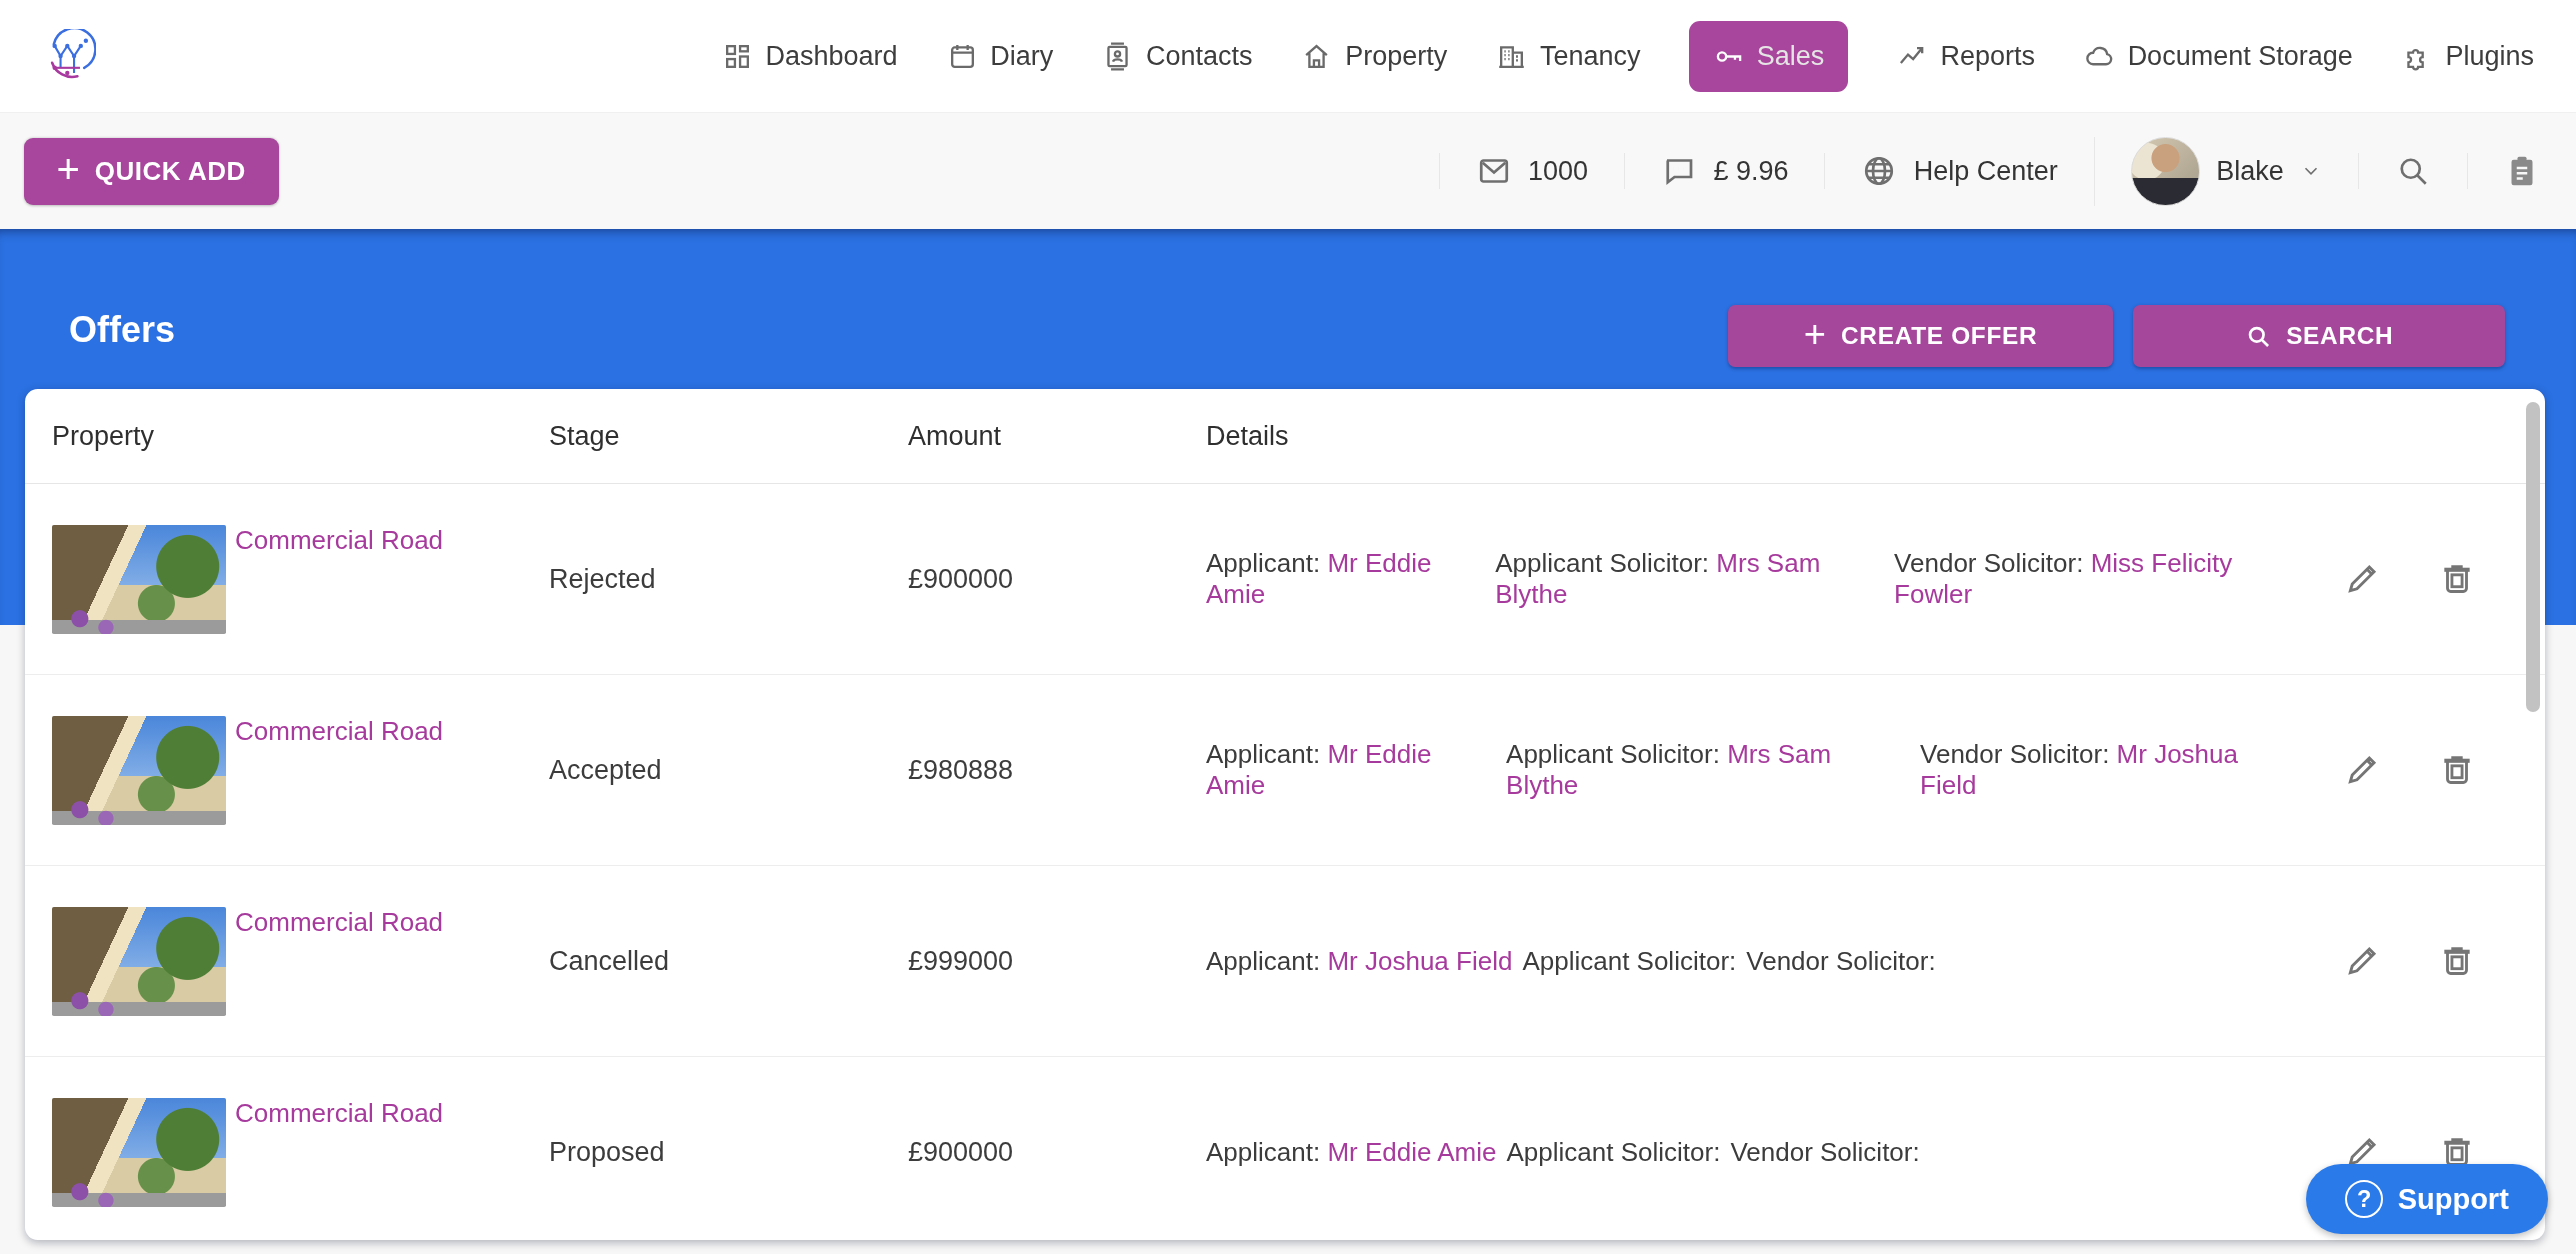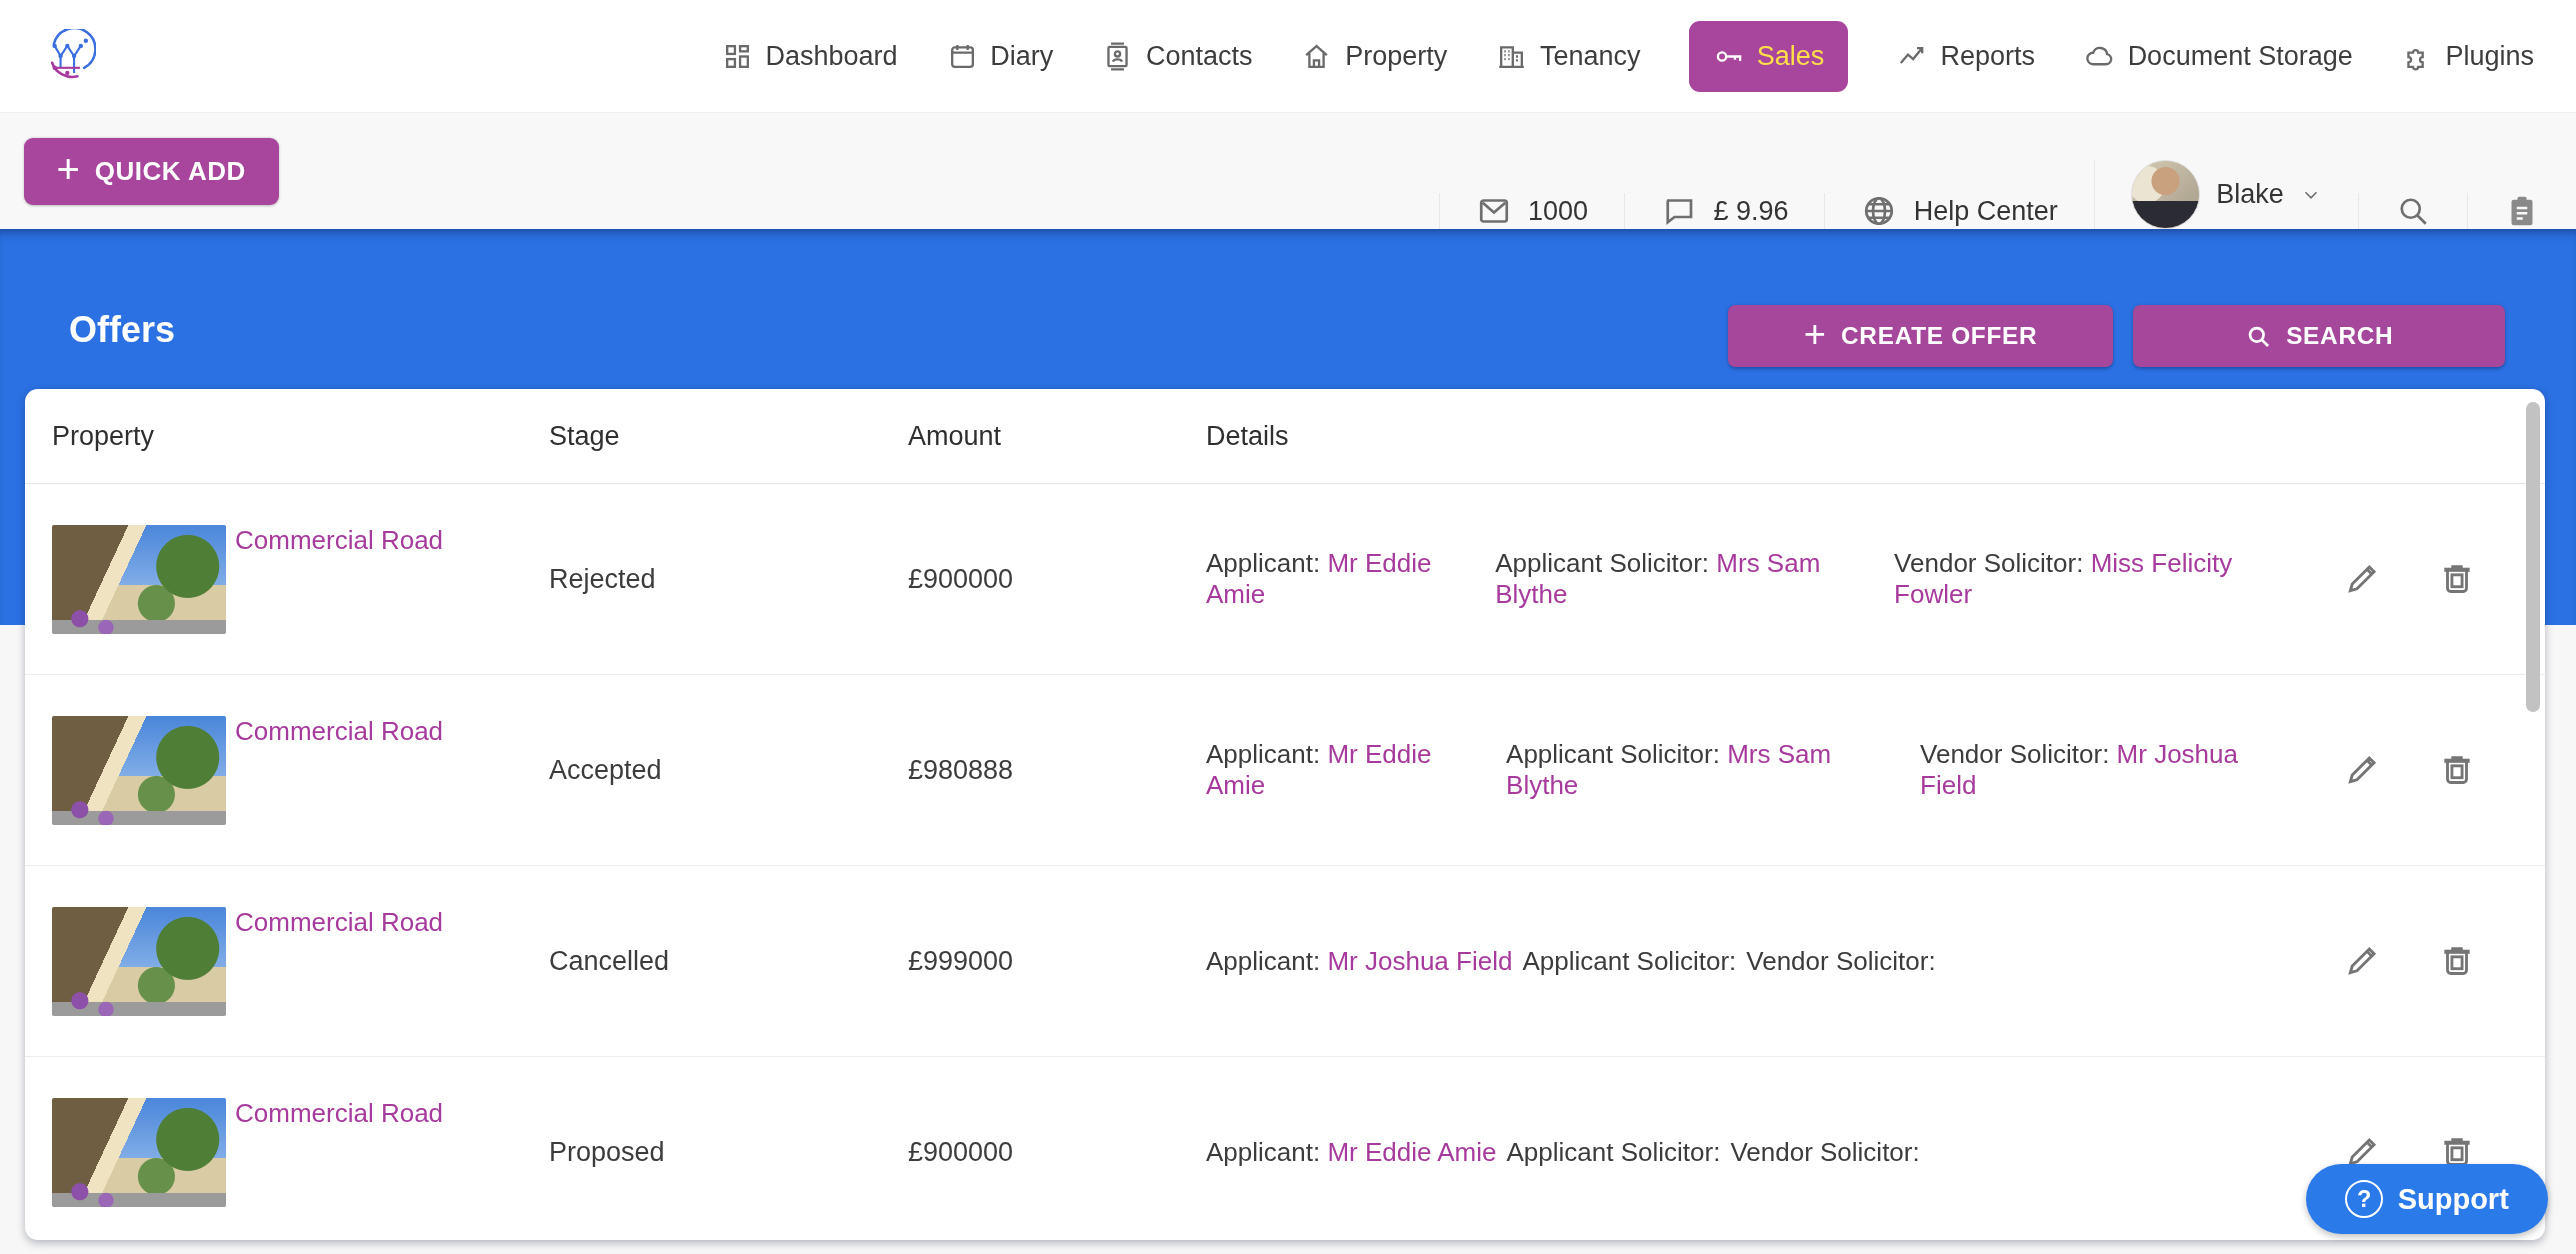--- a/index.html
+++ b/index.html
@@ -7,32 +7,32 @@
   body { font-family:"Liberation Sans", sans-serif; background:#f7f7f7; position:relative; }
 
   
   .topnav{ height:113px; background:#ffffff; display:flex; align-items:center;
            padding:0 42px; border-bottom:0.9px solid #f0f0f0; position:relative; z-index:5;}
   .brand{ width:54px; height:54px; }
   .navitems{ margin-left:auto; display:flex; align-items:center; gap:49px; }
   .navitem{ display:flex; align-items:center; gap:12.7px; font-size:27px; color:#3d3d3d;
             cursor:pointer; white-space:nowrap; }
   .navitem svg{ width:31px; height:31px; stroke:#6a6a6a; fill:none; stroke-width:1.8; }
-  .navitem.active{ background:#a8459c; color:#fde047; border-radius:11px;
+  .navitem.active{ background:#a8459c; color:#e5e5e5; border-radius:11px;
                    padding:20px 23.5px;align-items:center; }
   .navitem.active svg{ stroke:#ffffff; }
 
   
   .toolbar{ height:116px; background:#f8f8f8; display:flex; align-items:center; position:relative; z-index:5;}
   .quick-add{ margin-left:23.5px; height:67px; padding:0 33px; background:#a8459c; color:#fff;
               border:none; border-radius:9px; font-size:26px; font-weight:bold;
               font-family:inherit; display:flex; align-items:center; gap:14.5px; cursor:pointer;
               letter-spacing:0.5px; box-shadow:0 0.9px 2.7px rgba(0,0,0,.25);}
   .quick-add .plus{ font-size:40px; font-weight:normal; line-height:1; margin-top:-3.6px;}
-  .util{ margin-left:auto; display:flex; align-items:flex-end; height:100%; }
+  .util{ margin-left:auto; display:flex; align-items:center; height:100%; }
   .util-sec{ display:flex; align-items:center; gap:16.3px; padding:0 36px;
              border-left:0.9px solid #e7e7e7; font-size:27px; color:#343434; cursor:pointer; }
   .util-sec svg{ width:36px; height:36px; stroke:#6f6f6f; fill:none; stroke-width:1.8; }
   .avatar{ width:69px; height:69px; border-radius:50%;
     background:
       radial-gradient(circle at 50% 30%, #c9a17e 0 13.6px, rgba(0,0,0,0) 14.5px),
       linear-gradient(180deg, rgba(0,0,0,0) 0 40px, #2b2b33 40px),
       radial-gradient(circle at 22% 35%, #ece4d2 0 18px, rgba(0,0,0,0) 19px),
       linear-gradient(135deg,#d6cab2,#a39b89);
     border:0.9px solid #ddd; }

